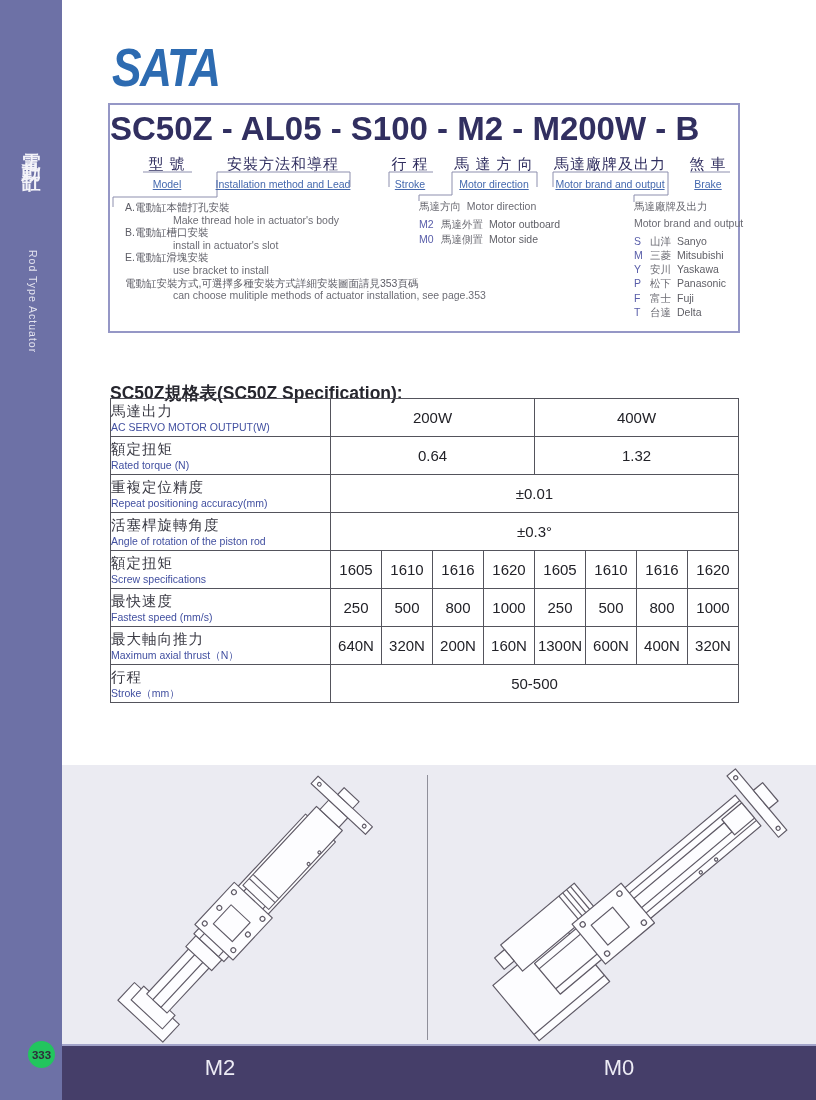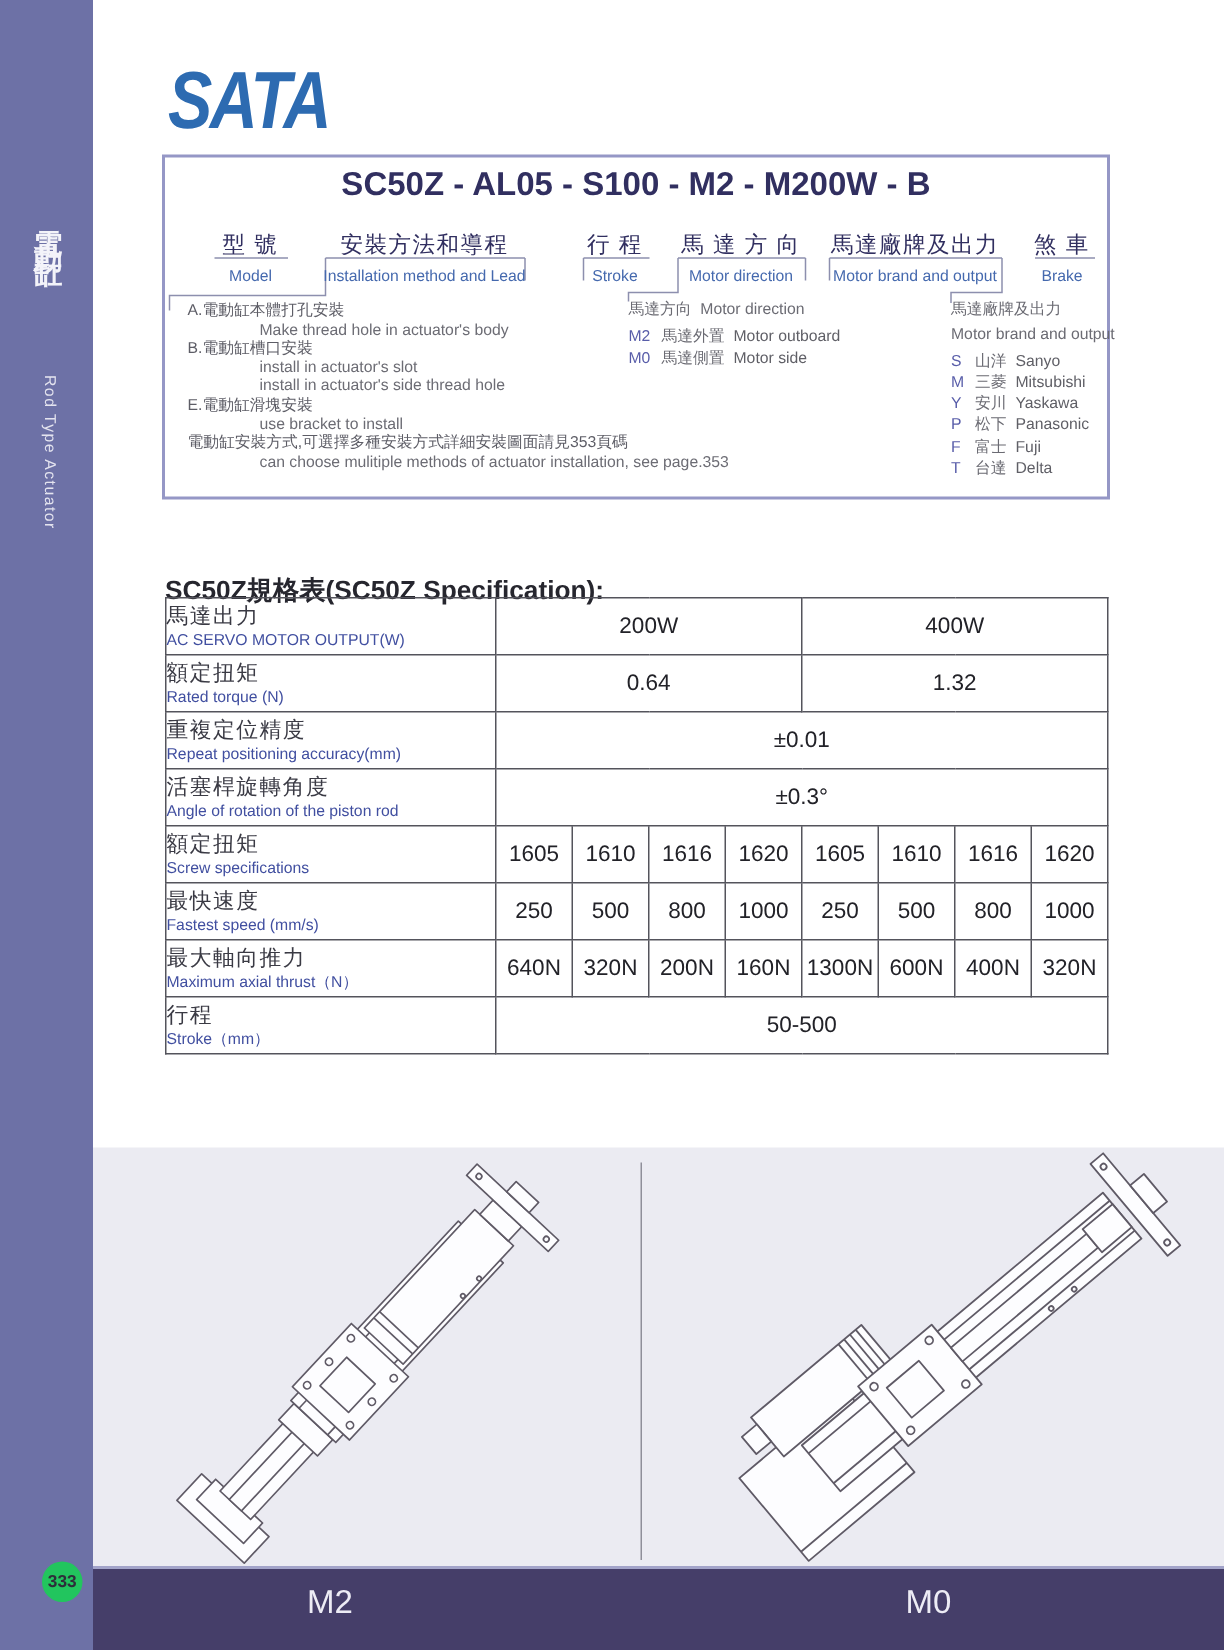--- a/index.html
+++ b/index.html
@@ -18,25 +18,25 @@
       display:flex;align-items:center;justify-content:center;}
 
   
   .logo{position:absolute;left:112px;top:36px;font-size:54px;font-weight:800;font-style:italic;
       color:#2d6bb1;letter-spacing:-2px;transform:scaleX(0.82);transform-origin:left center;
       font-family:"Liberation Sans",sans-serif;}
 
   
   .model-box{position:absolute;left:108px;top:103px;width:628px;height:226px;
       border:2px solid #9597c6;background:#fff;}
-  .model-code{position:absolute;top:5px;left:0;right:0;text-align:center;font-size:22px;
+  .model-code{position:absolute;top:5px;left:0;right:0;text-align:left;font-size:33px;
       font-weight:bold;color:#312f60;white-space:nowrap;}
   .seg{position:absolute;top:50px;transform:translateX(-50%);text-align:center;}
   .seg-zh{display:block;font-size:15px;color:#312f60;letter-spacing:1px;line-height:17px;white-space:nowrap;}
-  .seg-en{display:block;font-size:10.5px;color:#4569ae;line-height:12px;margin-top:6px;white-space:nowrap;}
+  .seg-en{display:block;font-size:10.5px;color:#4569ae;line-height:12px;margin-top:6px;white-space:nowrap;text-decoration:underline;}
   .connectors{position:absolute;left:0;top:0;pointer-events:none;}
 
   .install-list{position:absolute;left:15px;top:96px;font-size:10.5px;line-height:12.6px;white-space:nowrap;}
   .note-zh{color:#5d5d66;}
   .note-en{color:#6c6c74;padding-left:48px;}
 
   .direction-list{position:absolute;left:309px;top:94px;font-size:10.5px;line-height:15px;white-space:nowrap;color:#6b6b73;}
   .brand-list{position:absolute;left:524px;top:94px;font-size:10.5px;line-height:14.3px;white-space:nowrap;color:#6b6b73;}
   .code{color:#585da9;display:inline-block;min-width:16px;}
   .code-wide{min-width:22px;}
@@ -126,21 +126,20 @@
           <span class="seg-zh">煞 車</span>
           <span class="seg-en">Brake</span>
         </div>
       </div>
 
     <div class="install-list" id="install-list">
         <div class="note-zh">A.電動缸本體打孔安裝</div>
         <div class="note-en">Make thread hole in actuator's body</div>
         <div class="note-zh">B.電動缸槽口安裝</div>
         <div class="note-en">install in actuator's slot</div>
-        <div class="note-en">install in actuator's side thread hole</div>
         <div class="note-zh">E.電動缸滑塊安裝</div>
         <div class="note-en">use bracket to install</div>
         <div class="note-zh">電動缸安裝方式,可選擇多種安裝方式詳細安裝圖面請見353頁碼</div>
         <div class="note-en">can choose mulitiple methods of actuator installation, see page.353</div>
       </div>
 
     <div class="direction-list">
       <div class="list-hdr">
         <span>馬達方向</span>&nbsp;&nbsp;<span>Motor direction</span>
       </div>

